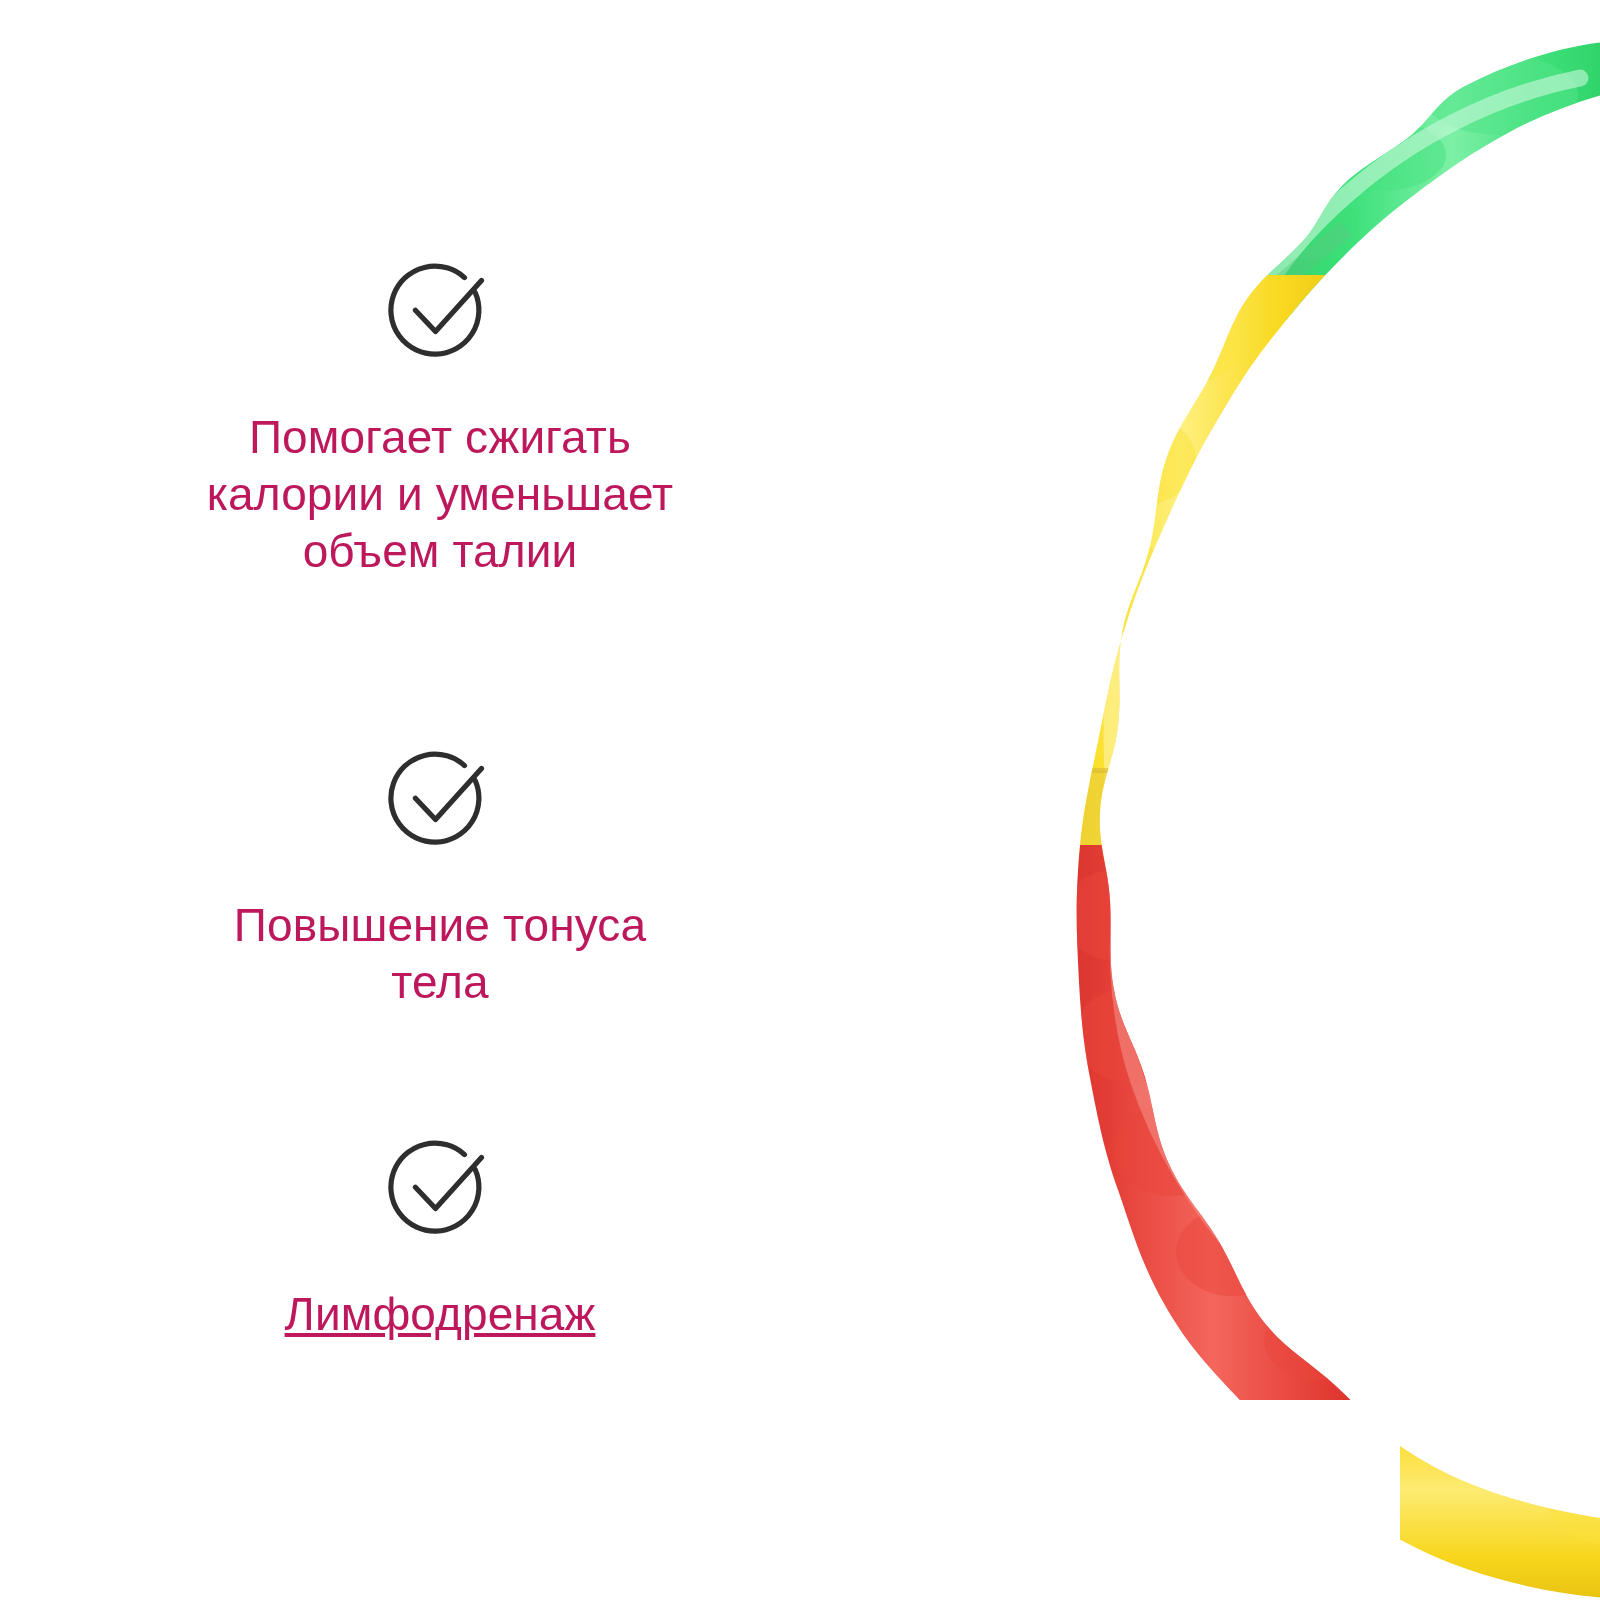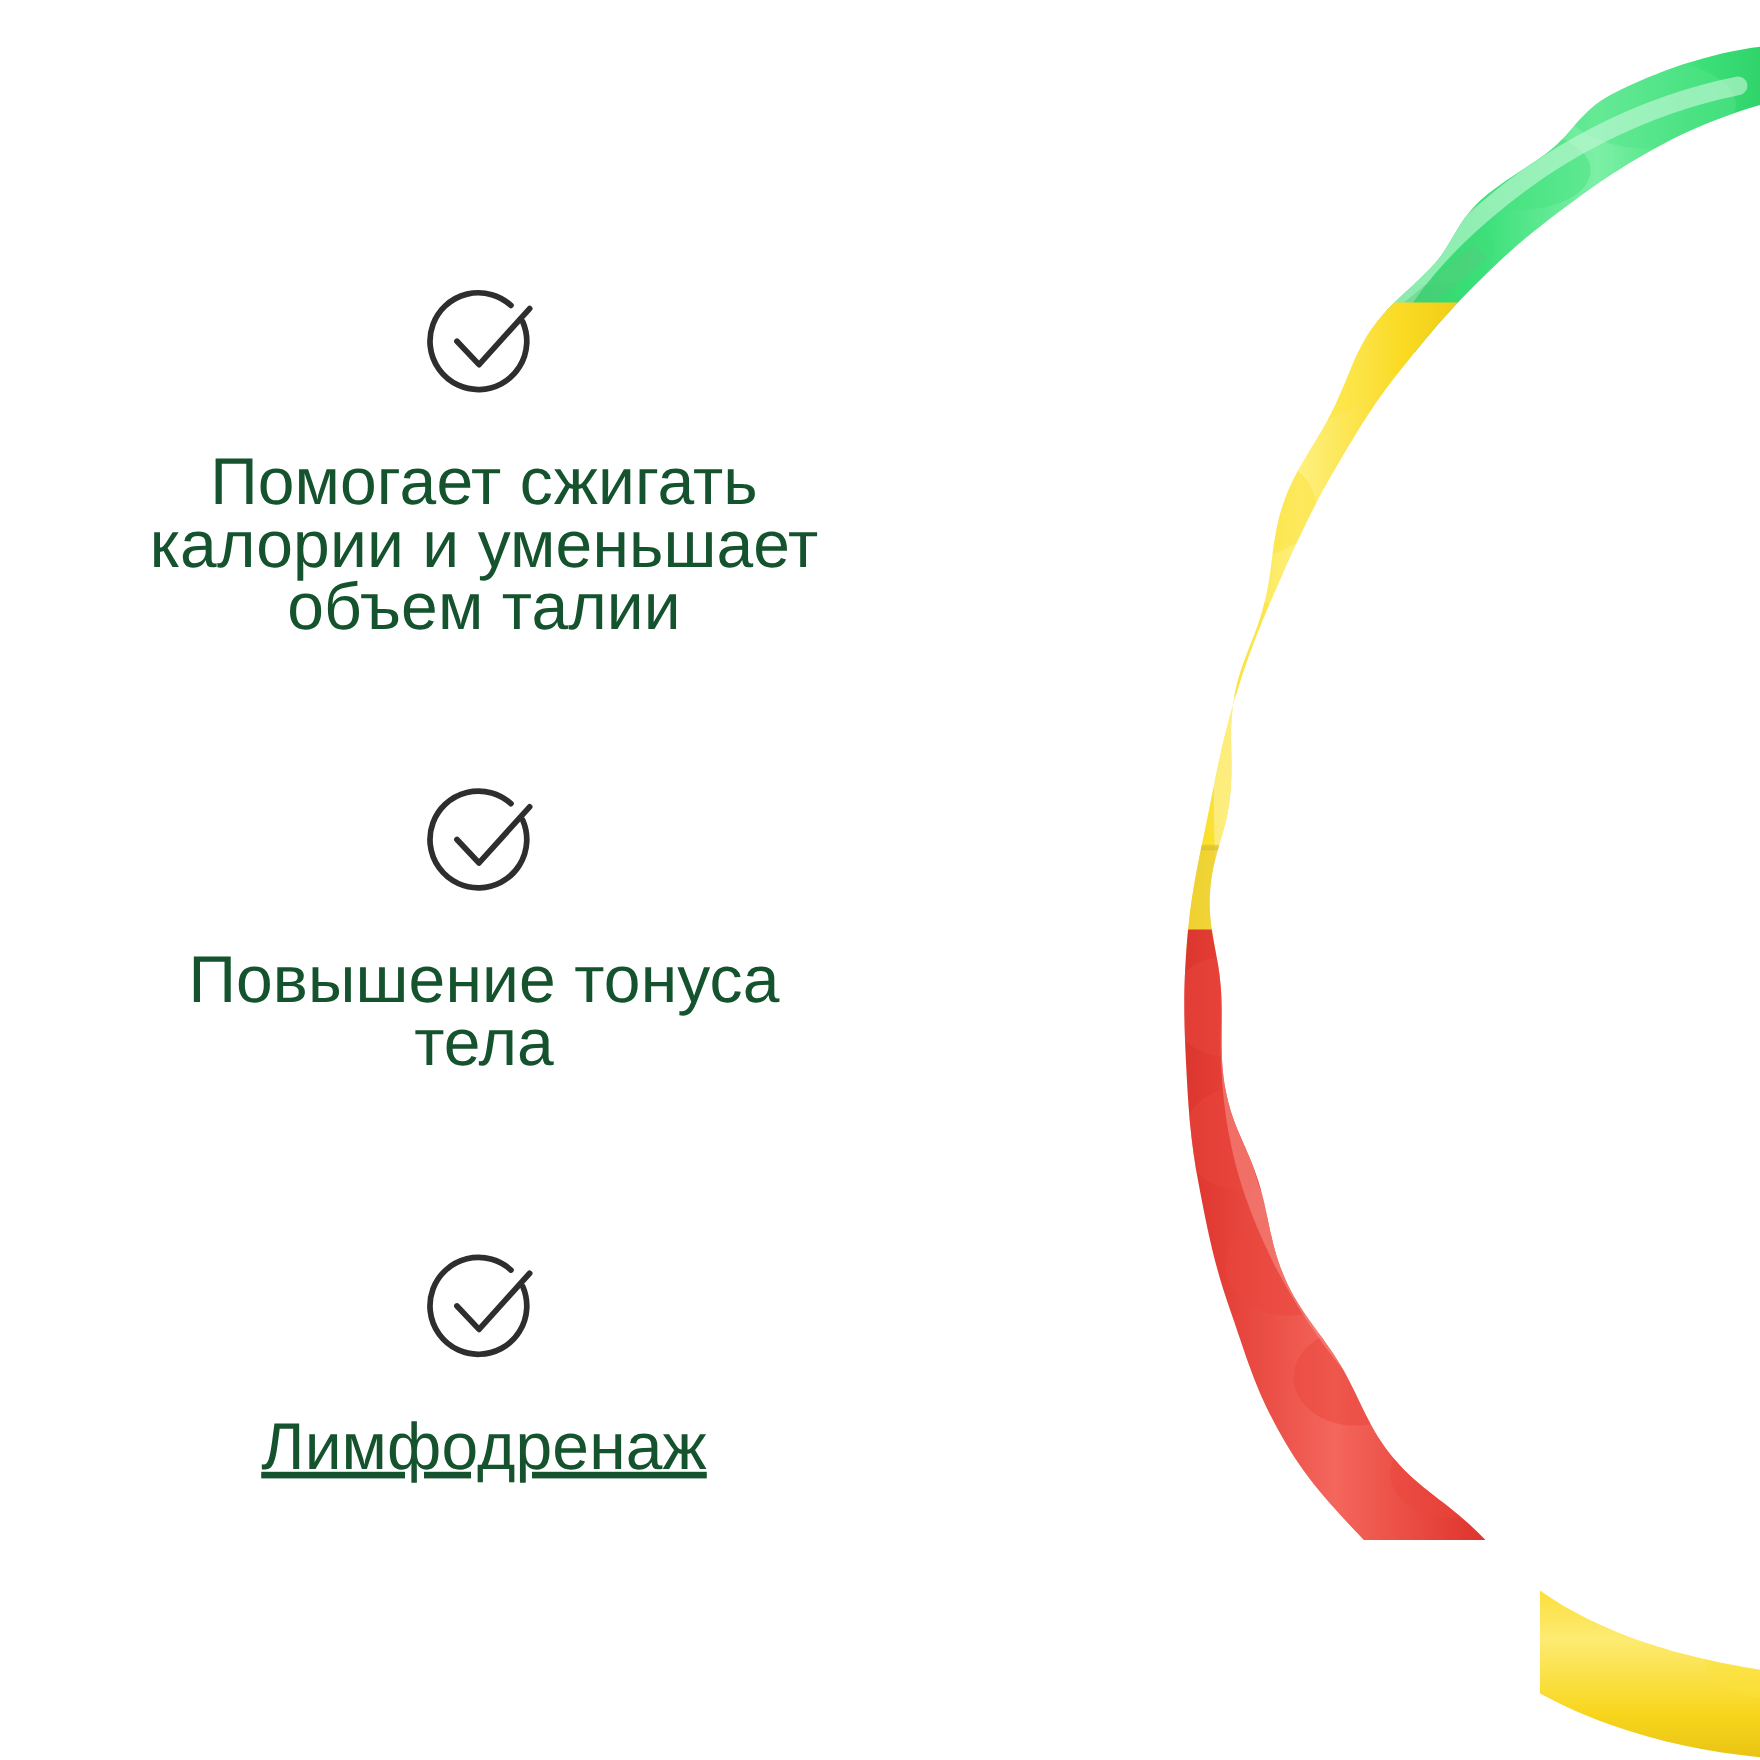--- a/index.html
+++ b/index.html
@@ -32,31 +32,31 @@
   }
   .benefit-icon {
     display: block;
     margin: 0 auto;
     width: 108px;
     height: 108px;
   }
   .benefit-text {
     margin: 0 auto;
     width: 640px;
-    color: #14532d;
-    font-size: 60px;
+    color: #be185d;
+    font-size: 46px;
     line-height: 57px;
     font-weight: 300;
     letter-spacing: 0.1px;
     white-space: pre-line;
   }
 
   .b1 { top: 258px; }
   .b1 .benefit-text { padding-top: 43px; }
-  .b2 { top: 711px; text-align: center; }
+  .b2 { top: 746px; text-align: center; }
   .b2 .benefit-text { padding-top: 43px; }
   .b3 { top: 1135px; }
   .b3 .benefit-text { padding-top: 43px; text-decoration: underline; }
 
   
   .photo {
     position: absolute;
     left: 880px;
     top: 0;
     width: 720px;

